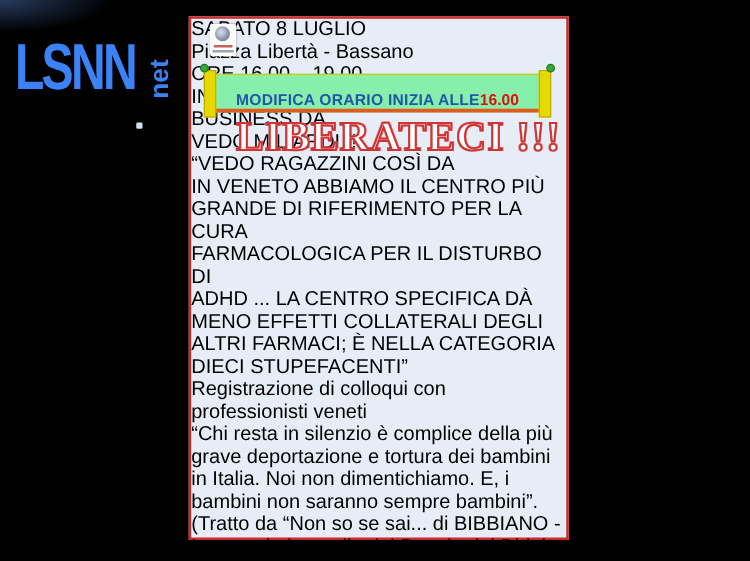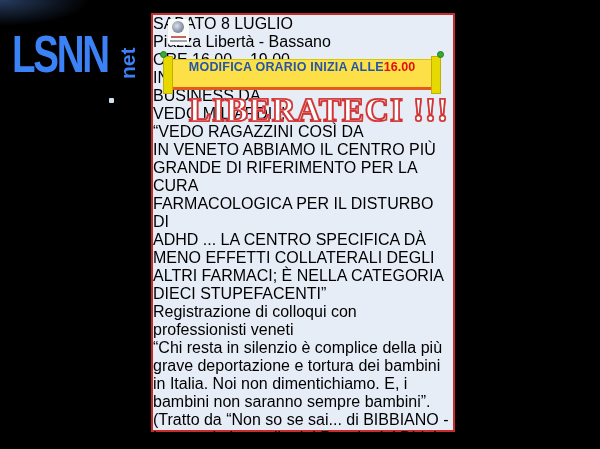--- a/index.html
+++ b/index.html
@@ -31,23 +31,23 @@
   .org-logo .l2{position:absolute;left:2px;top:21px;width:17px;height:2px;background:#9aa4b5;}
   .hdr{position:absolute;left:30px;top:7px;width:262px;text-align:center;color:#2356a8;}
   .hdr .row{line-height:14px;white-space:nowrap;}
   .hdr .brand{font-size:13px;font-weight:800;letter-spacing:0px;}
   .hdr .sc{font-variant:small-caps;font-weight:700;font-size:11.5px;}
   .hdr .cap{font-weight:800;font-size:12.5px;}
   .hdr .red{color:#e01010;}
   .hdr .city{background:#ffff00;color:#e01010;font-weight:800;font-size:12.5px;padding:0 2px;}
 
   
-  .banner{position:absolute;left:12px;top:44px;width:272px;height:27px;background:#fde047;
+  .banner{position:absolute;left:12px;top:44px;width:272px;height:27px;background:#86efac;
     border:1px solid #d8c800;border-bottom:3px solid #e25a1e;
-    display:flex;align-items:flex-start;justify-content:center;white-space:nowrap;}
+    display:flex;align-items:flex-end;justify-content:center;white-space:nowrap;}
   .banner .txt{font-size:12.5px;font-weight:800;color:#2356a8;letter-spacing:.2px;}
   .banner .time{font-size:12.5px;font-weight:800;color:#e01010;}
   .fold{position:absolute;width:8px;height:36px;top:-4px;background:#e6d900;border:1px solid #c4ae00;}
   .fold.left{left:-3px;}
   .fold.right{right:-3px;}
   .pin{position:absolute;width:5px;height:5px;border-radius:50%;background:#3aa83a;border:1px solid #1e7a1e;}
   .pin.pl{left:-4px;top:-6px;}
   .pin.pr{right:-4px;top:-6px;}
 
   

